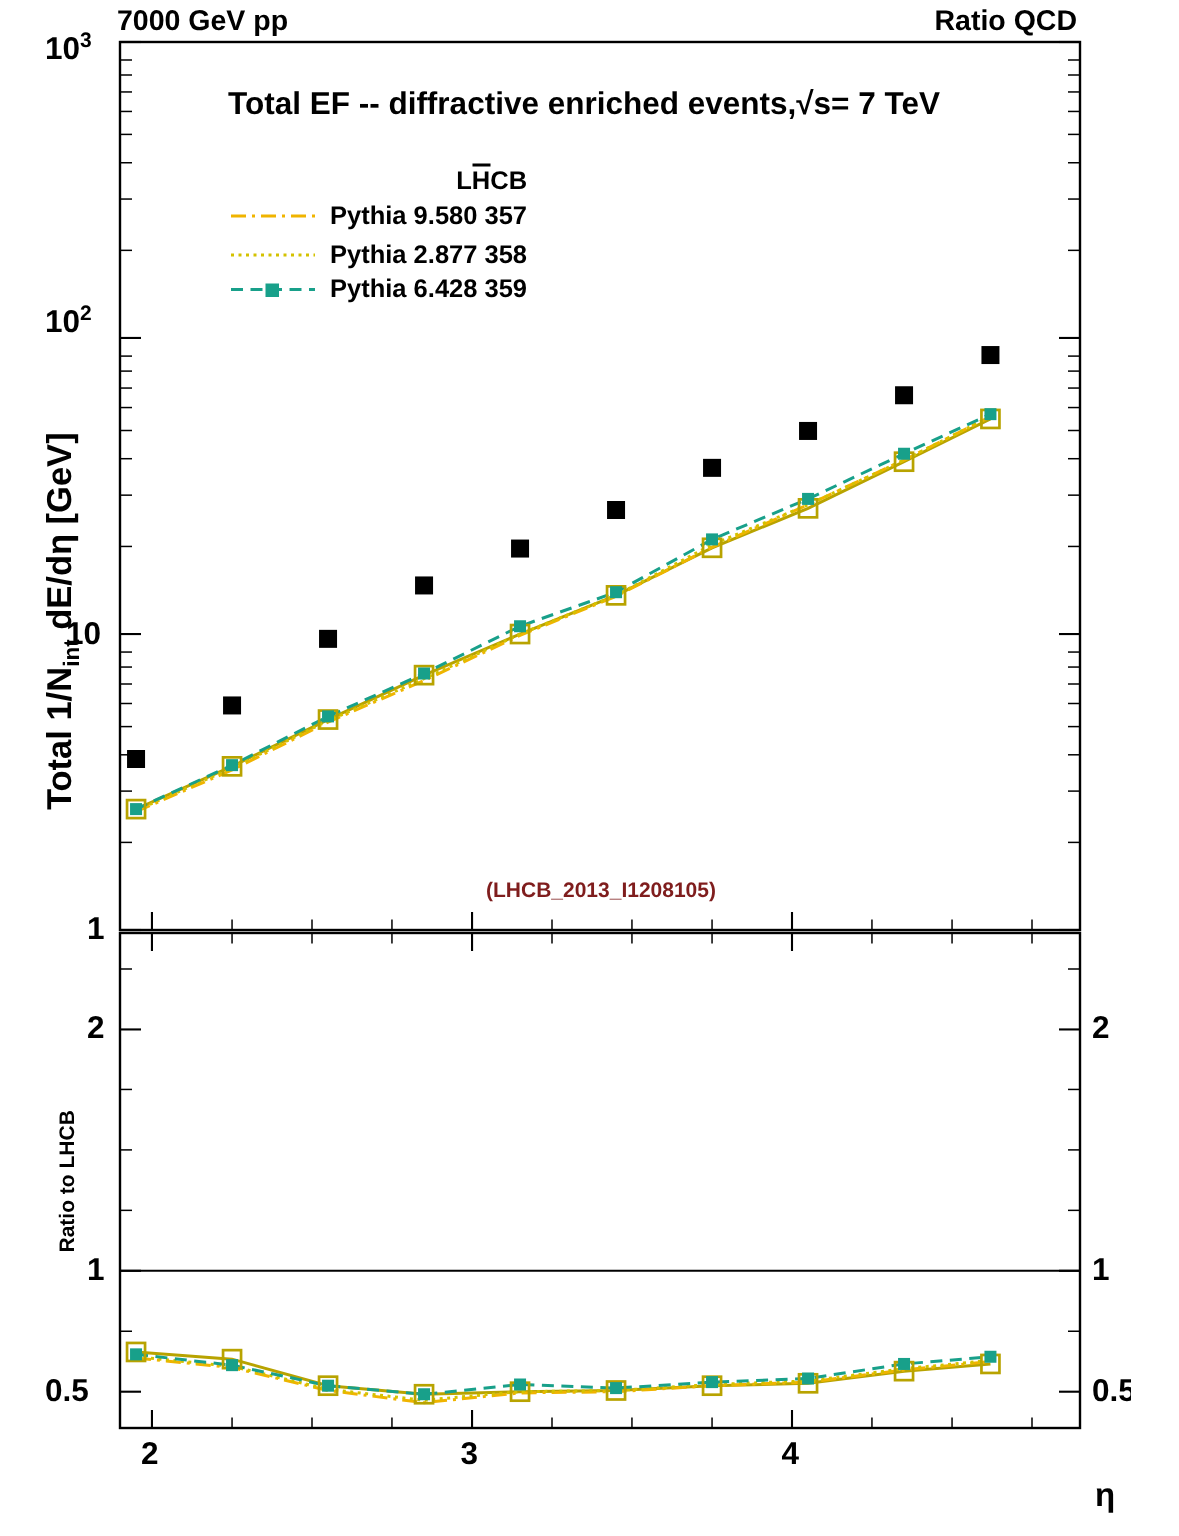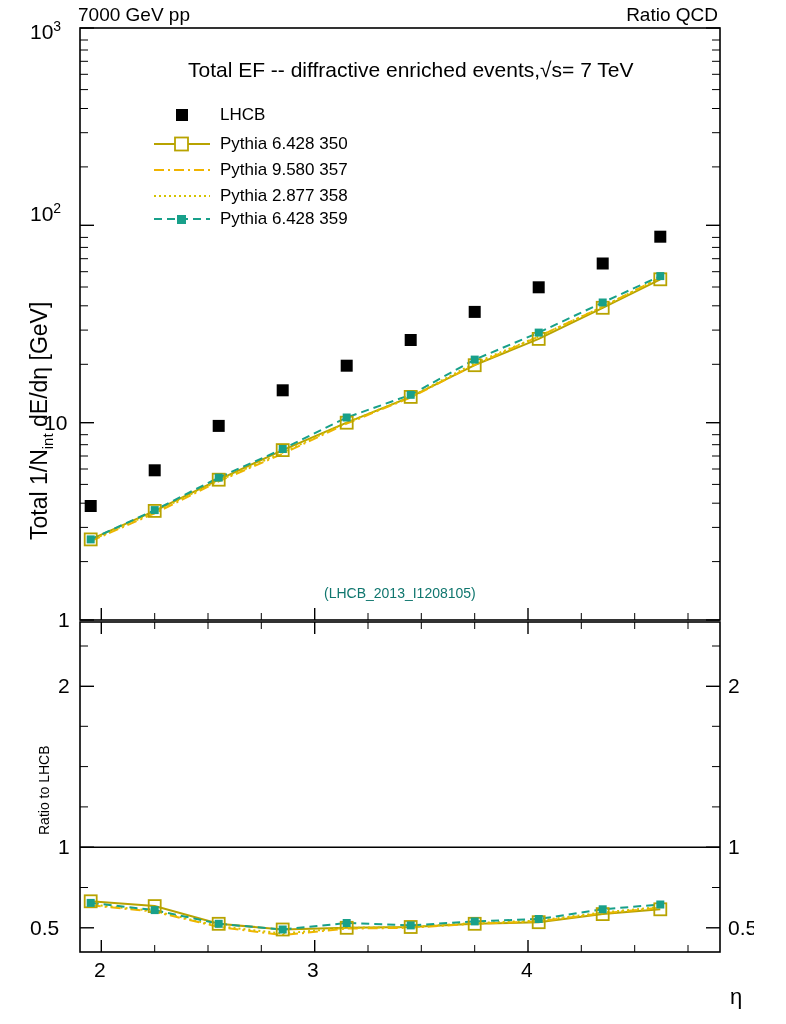--- a/index.html
+++ b/index.html
@@ -1,23 +1,23 @@
 <!DOCTYPE html>
 <html><head>
 <meta charset="utf-8">
 <style>
   html,body{margin:0;padding:0;background:#ffffff;}
   body{width:786px;height:1024px;font-family:"Liberation Sans",sans-serif;color:#000;}
-  #root{position:relative;width:754px;height:1024px;overflow:hidden;}
+  #root{position:relative;width:754px;height:1024px;overflow:hidden;font-weight:bold;}
   .abs{position:absolute;}
   .txt{white-space:nowrap;}
   .hdr{font-size:19px;}
   .rot-left{transform-origin:0 0;transform:rotate(-90deg);}
   .rot-right{transform-origin:0 0;transform:rotate(-90deg);}
-  .gray{color:#0f766e;}
+  .gray{color:#7f1d1d;}
   .side{font-size:12.5px;color:#000;}
   svg{display:block;}
 </style>
 </head>
 <body>
 
 <div id="root">
 
   <div class="abs txt hdr" style="left:78px;top:4px;">7000 GeV pp</div>
   <div class="abs txt hdr" style="right:36px;top:4px;">Ratio QCD</div>
@@ -253,37 +253,30 @@
     <span>10</span><span style="font-size:14px;vertical-align:super;">2</span>
   </div>
   <div class="abs" style="left:30px;top:18px;font-size:21px;">
     <span>10</span><span style="font-size:14px;vertical-align:super;">3</span>
   </div>
 
   <div class="abs rot-left" style="left:26px;top:540px;font-size:23px;">
     <span>Total 1/N</span><span style="font-size:15px;vertical-align:sub;">int</span><span>  dE/dη [GeV]</span>
   </div>
 
-  <div class="abs txt" style="left:152px;top:58px;font-size:21px;margin-left:36px;">Total EF -- diffractive enriched events,√s= 7 TeV</div>
+  <div class="abs txt" style="left:152px;top:58px;font-size:21px;">Total EF -- diffractive enriched events,√s= 7 TeV</div>
 
   <div class="abs txt gray" style="left:324px;top:585px;font-size:14px;">(LHCB_2013_I1208105)</div>
 
   <div class="abs" style="left:152px;top:105px;">
-    <div style="display:flex;align-items:flex-start;height:26px;">
+    <div style="display:flex;align-items:flex-end;height:26px;flex-direction:column;">
       <svg width="60" height="20">
         <rect x="24" y="4" width="12" height="12" fill="#000000"></rect>
       </svg>
       <span style="font-size:17px;margin-left:8px;">LHCB</span>
-    </div>
-    <div style="display:flex;align-items:center;height:26px;">
-      <svg width="60" height="20">
-        <line x1="2" y1="10" x2="58" y2="10" stroke="#b8a300" stroke-width="2"></line>
-        <rect x="23" y="3.5" width="13" height="13" fill="#ffffff" stroke="#b8a300" stroke-width="1.8"></rect>
-      </svg>
-      <span style="font-size:17px;margin-left:8px;">Pythia 6.428 350</span>
     </div>
     <div style="display:flex;align-items:center;height:26px;">
       <svg width="60" height="20">
         <line x1="2" y1="10" x2="58" y2="10" stroke="#f0b400" stroke-width="2" stroke-dasharray="10,4,2,4"></line>
       </svg>
       <span style="font-size:17px;margin-left:8px;">Pythia 9.580 357</span>
     </div>
     <div style="display:flex;align-items:center;height:26px;">
       <svg width="60" height="20">
         <line x1="2" y1="10" x2="58" y2="10" stroke="#d4c200" stroke-width="2" stroke-dasharray="2,3"></line>

